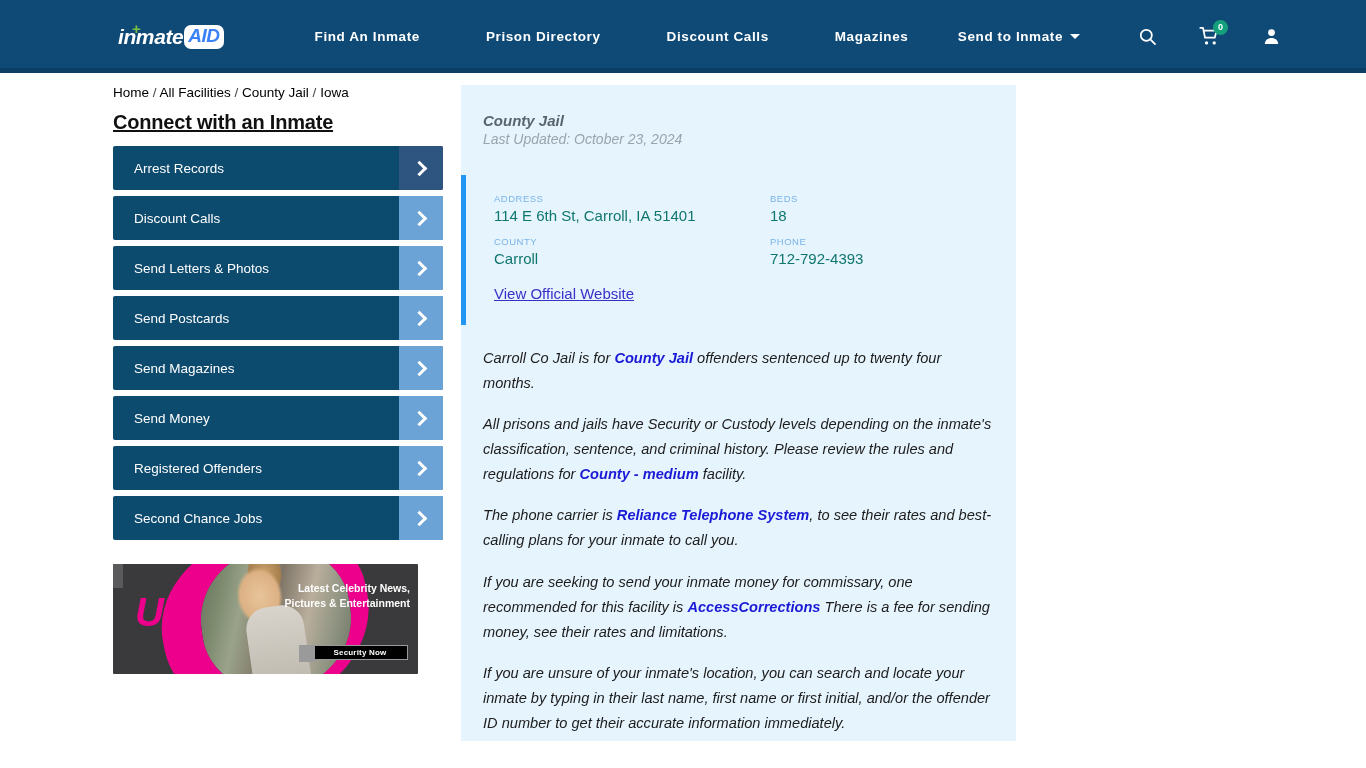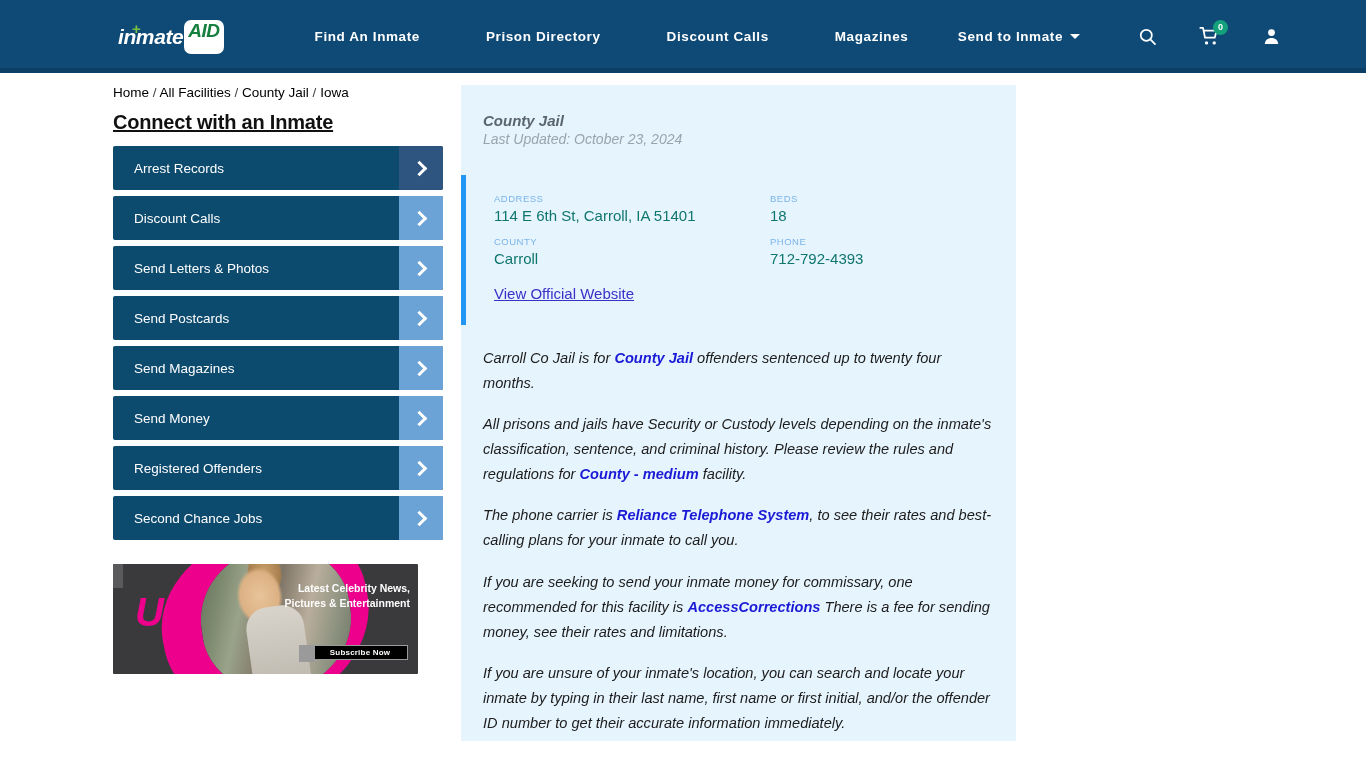--- a/index.html
+++ b/index.html
@@ -35,25 +35,25 @@
   .logo-word {
     color: #ffffff;
     font-size: 21px;
     font-weight: 700;
     letter-spacing: -0.4px;
     font-style: italic;
     margin-left: 48px;
   }
   .logo-box {
     background: #ffffff;
-    color: #15803d;
+    color: #3b82f6;
     font-size: 19px;
     font-weight: 700;
     font-style: italic;
-    padding: 1px 4px 14px 4px;
+    padding: 1px 4px 4px 4px;
     margin-left: 1px;
     line-height: 19px;
     letter-spacing: -0.5px;
     border-radius: 7px;
   }
   .logo-cross {
     position: absolute;
     left: 62px;
     top: -3px;
     color: #7ac143;
@@ -485,21 +485,21 @@
 
     <div class="ad">
       <div class="ad-dark-left"></div>
       <div class="ad-swoosh1"></div>
       <div class="ad-swoosh2">
         <div class="ad-photo"></div>
       </div>
       <div class="ad-us">Us</div>
       <div class="ad-us-dots">WEEKLY</div>
       <div class="ad-copy">Latest Celebrity News, Pictures &amp; Entertainment</div>
-      <div class="ad-cta">Subscribe Now</div>
+      <div class="ad-cta">Security Now</div>
     </div>
   </div>
 
   <div class="main-col">
     <div class="card">
 
       <div class="card-inner">
         <div class="facility-type">County Jail</div>
         <div class="facility-updated">Last Updated: October 23, 2024</div>
       </div>

